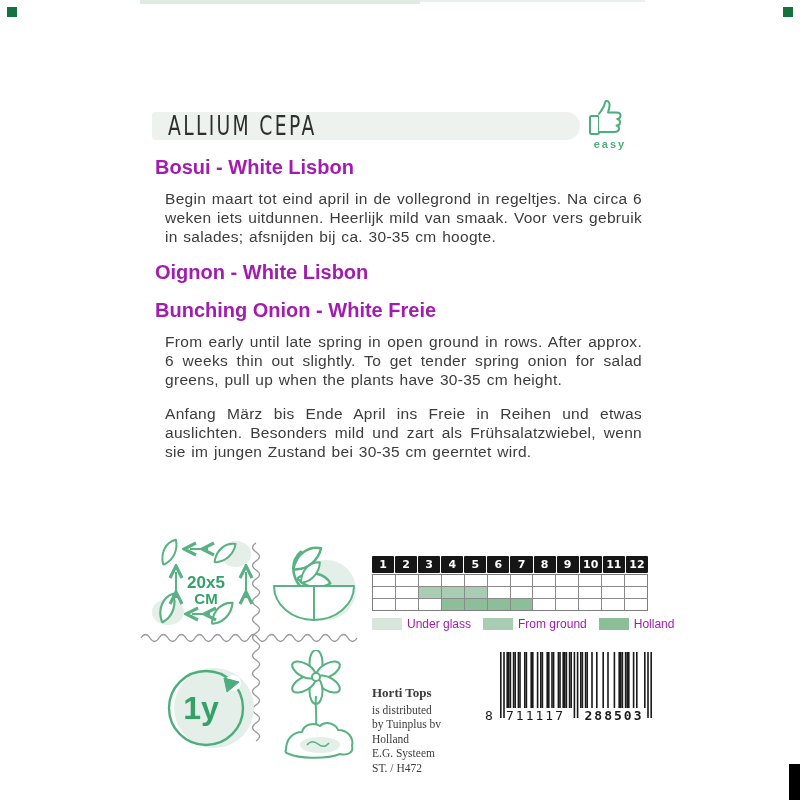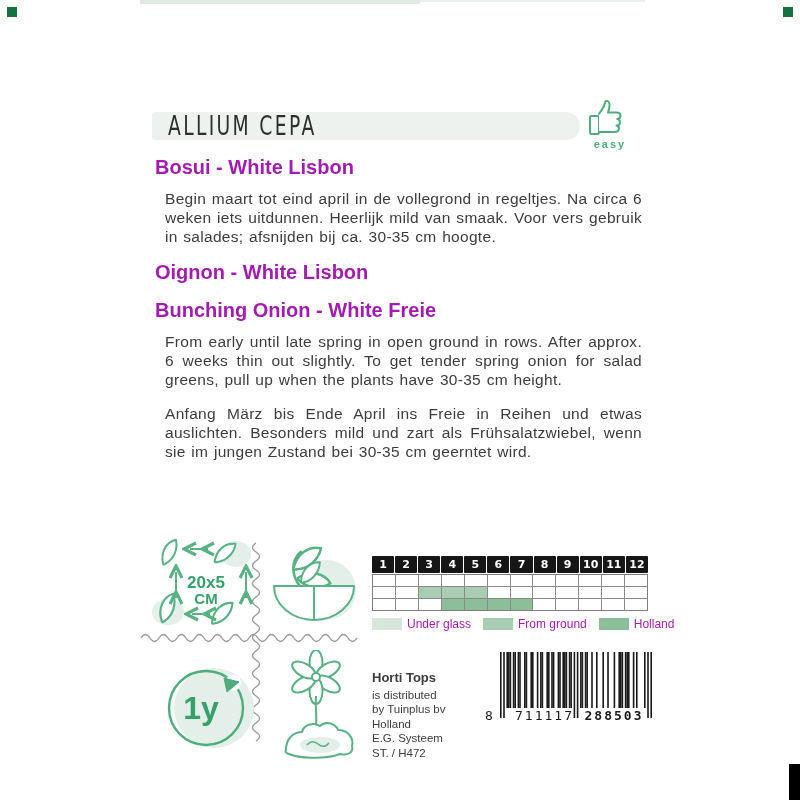--- a/index.html
+++ b/index.html
@@ -41,27 +41,27 @@
   .cal-cell{width:22px;height:11px;border-right:1px solid #8a8a8a;border-bottom:1px solid #8a8a8a;}
   .cal-cell:last-child{border-right:none;}
   .cal-row:last-child .cal-cell{border-bottom:none;}
 
   .legend{left:372px;top:617px;width:276px;display:flex;align-items:center;}
   .legend-item{display:flex;align-items:center;margin-right:12px;}
   .legend-swatch{width:30px;height:12px;margin-right:5px;}
   .legend-label{font-size:12px;color:#a21caf;white-space:nowrap;}
 
   
-  .distrib{left:372px;top:671px;width:120px;font-size:11.5px;line-height:14.5px;}
+  .distrib{left:372px;top:686px;width:120px;font-size:11.5px;line-height:14.5px;font-family:Liberation Serif, serif;}
   .distrib-name{font-weight:bold;font-size:13px;margin-bottom:2px;}
 
   
   .barcode{left:500px;top:652px;width:152px;height:80px;}
   .bc-digit{position:absolute;font-family:"DejaVu Sans Mono",monospace;font-size:13px;color:#1a1a1a;top:56px;}
-  .bc-8{left:-15px;} .bc-mid{left:6px;width:68px;text-align:right;letter-spacing:2px;}
+  .bc-8{left:-15px;} .bc-mid{left:6px;width:68px;text-align:left;letter-spacing:2px;}
   .bc-right{left:80px;width:68px;text-align:center;letter-spacing:2px;font-weight:bold;}
 
   svg{display:block;}
   .wave{stroke:#9a9a9a;stroke-width:1.3;fill:none;}
 </style>
 </head>
 <body>
 
 <div class="abs strip1"></div>
 <div class="abs strip2"></div>

